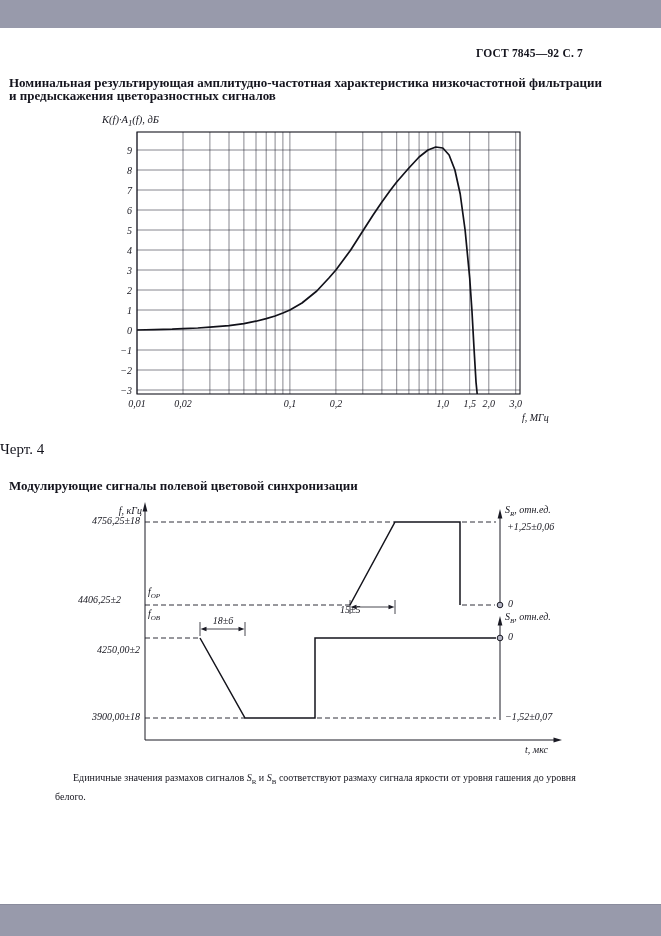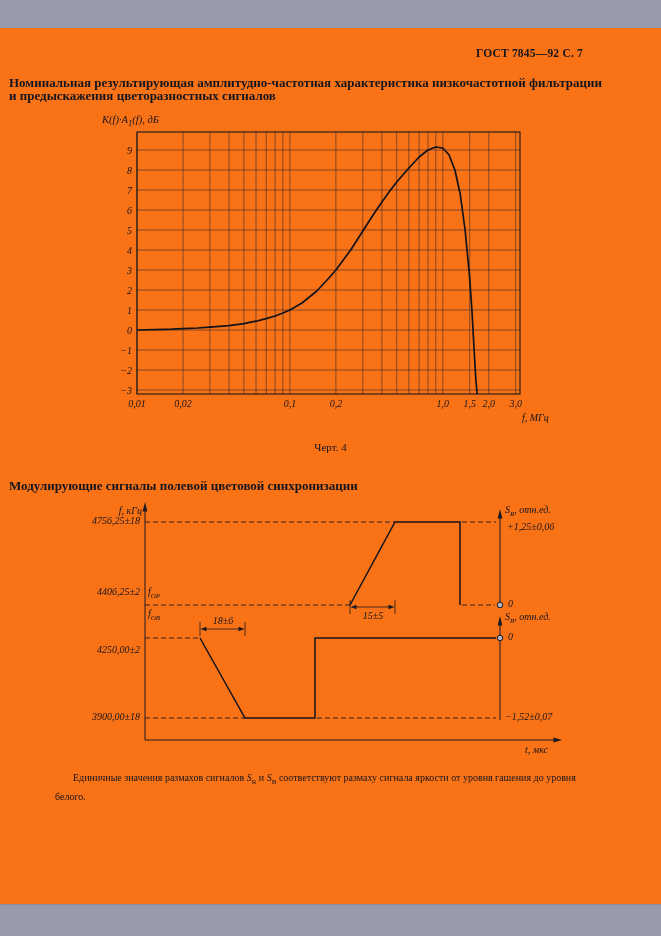--- a/index.html
+++ b/index.html
@@ -1,30 +1,30 @@
 <!DOCTYPE html>
 <html><head>
 <meta charset="utf-8">
 <style>
   *{margin:0;padding:0;box-sizing:border-box}
   html,body{background:#70707c}
   body{font-family:"Liberation Serif",serif;color:#15151e}
-  .canvas{position:relative;width:661px;height:936px;margin:0 auto;background:#f97316;overflow:hidden}
+  .canvas{position:relative;width:661px;height:936px;margin:0 auto;background:#ffffff;overflow:hidden}
   .band{position:absolute;left:0;width:100%}
   .band.top{top:0;height:28px;background:#989aab}
   .band.bottom{bottom:0;height:32px;background:#989aab;border-top:1px solid #8a8c9d}
   .header{position:absolute;top:47px;right:78px;font-weight:bold;font-size:11.5px;letter-spacing:.2px}
   .fig-title{position:absolute;left:9px;width:100%;text-align:left;font-weight:bold;font-size:13px;line-height:13px}
   .fig4-title{top:76px}
   .fig5-title{top:479px}
   .chart4-wrap{position:absolute;left:92px;top:112px;width:470px;height:314px}
   .chart4-ylabel{position:absolute;left:10px;top:2px;font:italic 10.5px "Liberation Serif",serif;white-space:nowrap}
   #chart4{position:absolute;left:0;top:0}
   #chart4 text{font:italic 10px "Liberation Serif",serif;fill:#15151e}
-  .caption{position:absolute;left:0;width:100%;text-align:center;font-size:11px}
+  .caption{position:absolute;left:0;width:100%;font-size:15px}
   .caption.c4{top:441px}
   .caption.c5{top:812px}
   .fig5-wrap{position:absolute;left:78px;top:498px;width:505px;height:275px}
   .fig5-wrap svg{position:absolute;left:0;top:0}
   .lbl{position:absolute;font:italic 10px "Liberation Serif",serif;white-space:nowrap;line-height:11px}
   .lbl sub{font-size:.7em}
   .note{position:absolute;left:55px;top:771px;width:552px;font-size:10px;line-height:13.5px;text-indent:18px}
   .note sub{font-size:.7em}
 </style>
 </head>
@@ -149,30 +149,30 @@
       </g>
       <g fill="#b4b5c4" stroke="#1a1a24" stroke-width="1">
         <circle cx="422" cy="107" r="2.8"></circle>
         <circle cx="422" cy="140" r="2.8"></circle>
       </g>
     </svg>
 
     <div class="lbl" style="left:0;top:7px;width:64px;text-align:right"><i>f, кГц</i></div>
     <div class="lbl" style="left:0;top:17px;width:62px;text-align:right">4756,25±18</div>
     <div class="lbl" style="left:70px;top:88px"><i>f</i><sub>ОР</sub></div>
-    <div class="lbl" style="left:0;top:88px;width:62px;text-align:right">4406,25±2</div>
+    <div class="lbl" style="left:0;top:96px;width:62px;text-align:left">4406,25±2</div>
     <div class="lbl" style="left:70px;top:110px"><i>f</i><sub>ОВ</sub></div>
     <div class="lbl" style="left:0;top:146px;width:62px;text-align:right">4250,00±2</div>
     <div class="lbl" style="left:0;top:213px;width:62px;text-align:right">3900,00±18</div>
     <div class="lbl" style="left:427px;top:6px"><i>S</i><sub>R</sub>, отн.ед.</div>
     <div class="lbl" style="left:429px;top:23px">+1,25±0,06</div>
     <div class="lbl" style="left:430px;top:100px">0</div>
     <div class="lbl" style="left:427px;top:113px"><i>S</i><sub>B</sub>, отн.ед.</div>
     <div class="lbl" style="left:430px;top:133px">0</div>
     <div class="lbl" style="left:427px;top:213px">−1,52±0,07</div>
     <div class="lbl" style="left:112px;top:117px;width:66px;text-align:center">18±6</div>
-    <div class="lbl" style="left:262px;top:112px;width:66px;text-align:center">15±5</div>
+    <div class="lbl" style="left:262px;top:106px;width:66px;">15±5</div>
     <div class="lbl" style="left:447px;top:246px"><i>t, мкс</i></div>
   </div>
 
   <p class="note">Единичные значения размахов сигналов <i>S</i><sub>R</sub> и <i>S</i><sub>B</sub> соответствуют размаху сигнала яркости от уровня гашения до уровня белого.</p>
 
 </div>
 
 </body></html>

